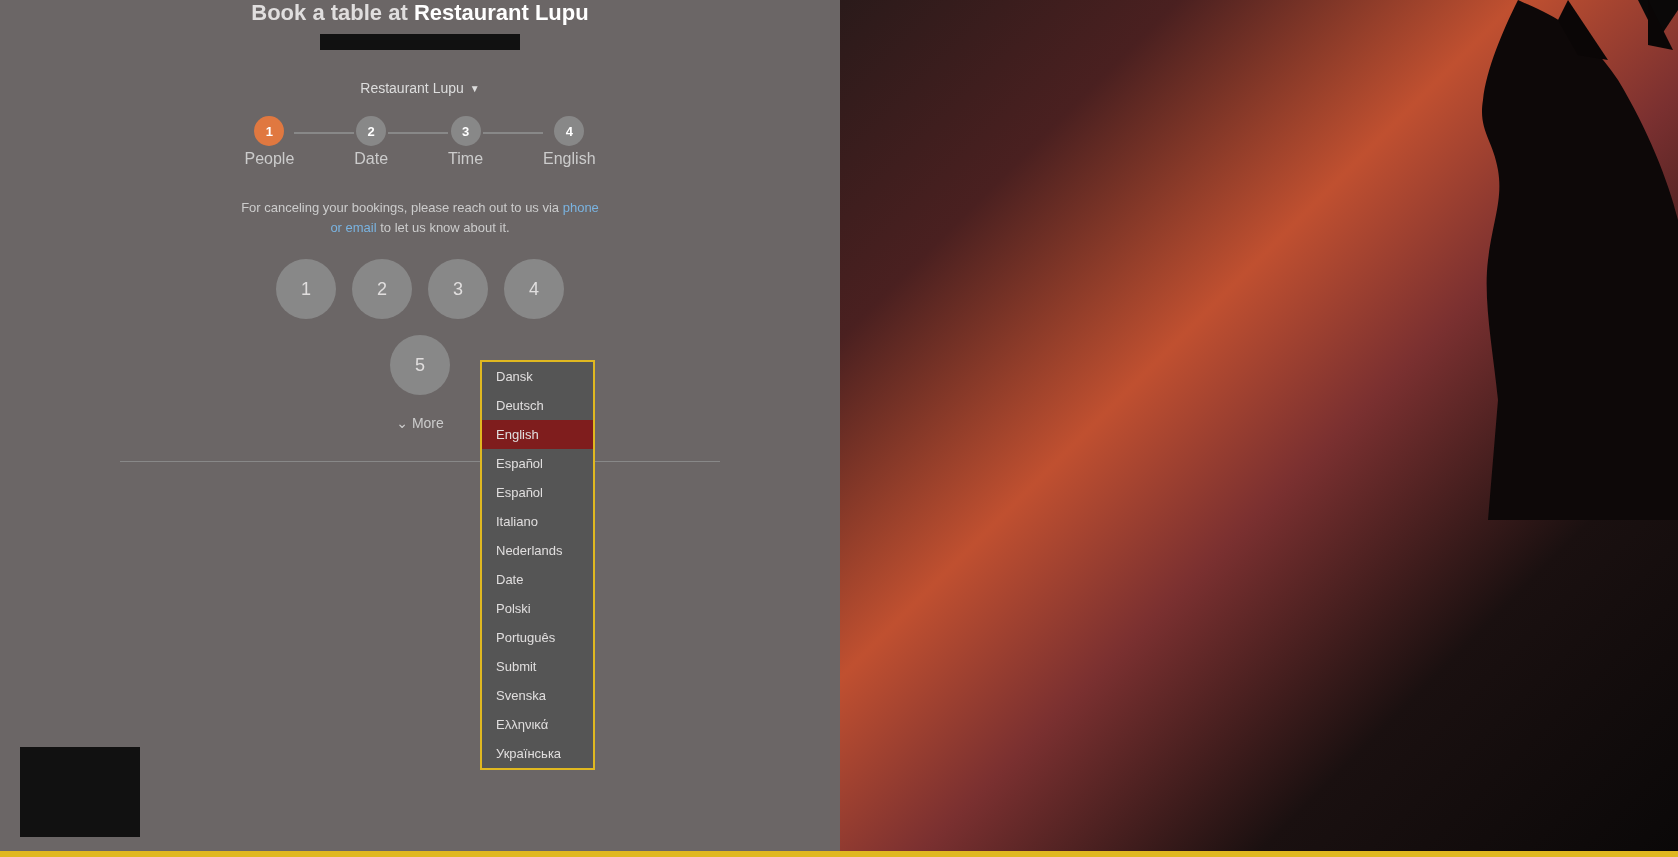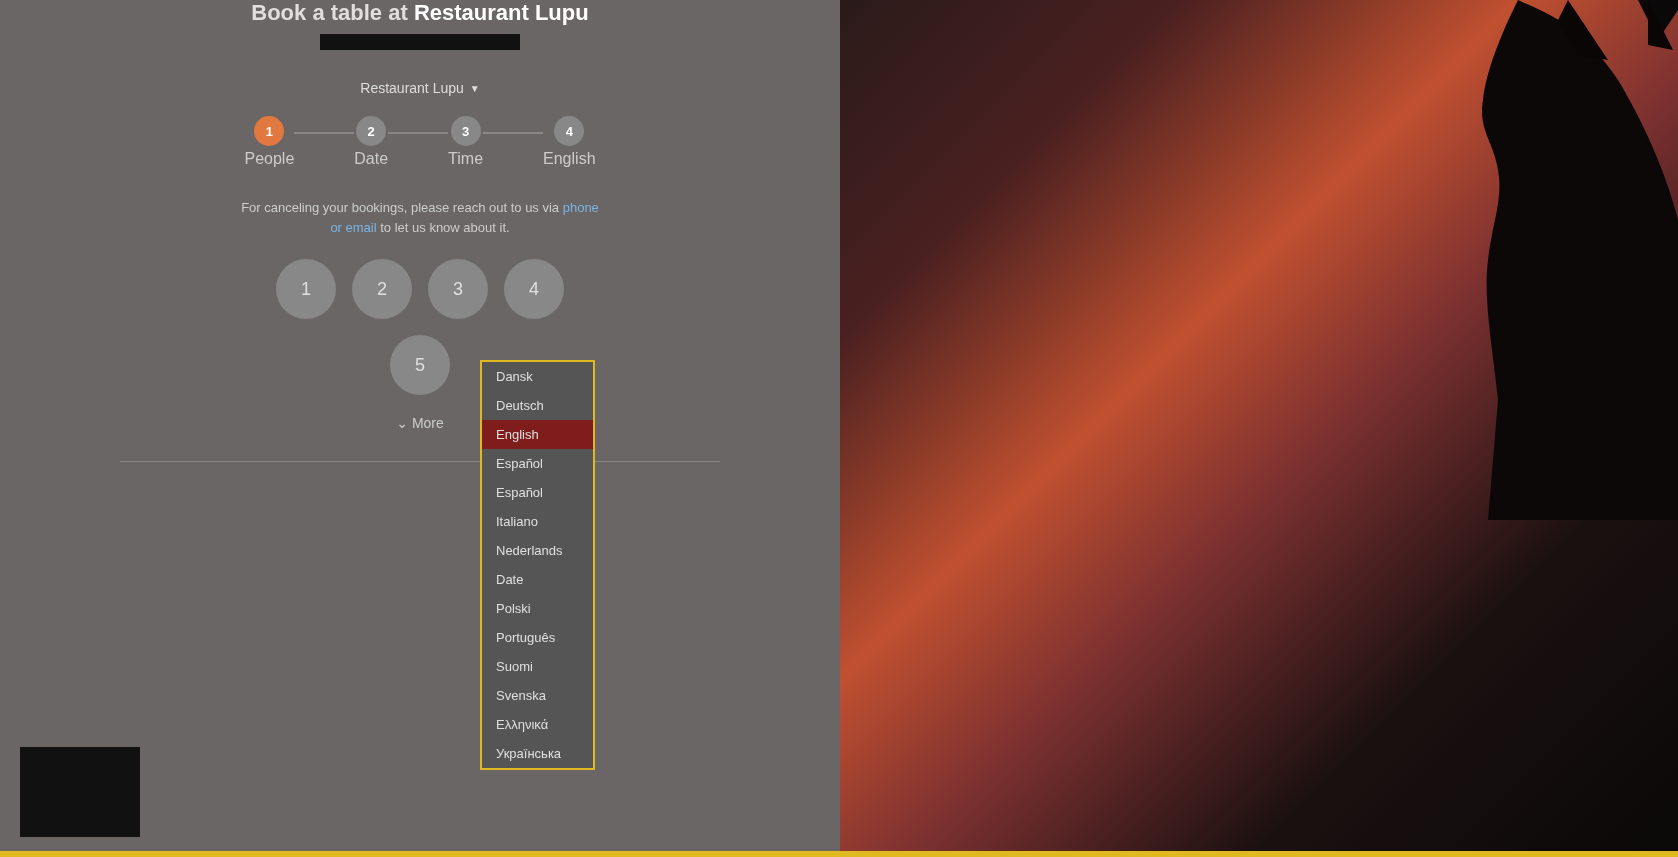--- a/index.html
+++ b/index.html
@@ -299,21 +299,21 @@
     <div class="lang-item">Dansk</div>
     <div class="lang-item">Deutsch</div>
     <div class="lang-item selected">English</div>
     <div class="lang-item">Español</div>
     <div class="lang-item">Español</div>
     <div class="lang-item">Italiano</div>
     <div class="lang-item">Nederlands</div>
     <div class="lang-item">Date</div>
     <div class="lang-item">Polski</div>
     <div class="lang-item">Português</div>
-    <div class="lang-item">Suomi</div>
+    <div class="lang-item">Submit</div>
     <div class="lang-item">Svenska</div>
     <div class="lang-item">Ελληνικά</div>
     <div class="lang-item">Українська</div>
   </div>
 
 </div>
 
 <div class="right-panel">
   <div class="right-bg"></div>
 

